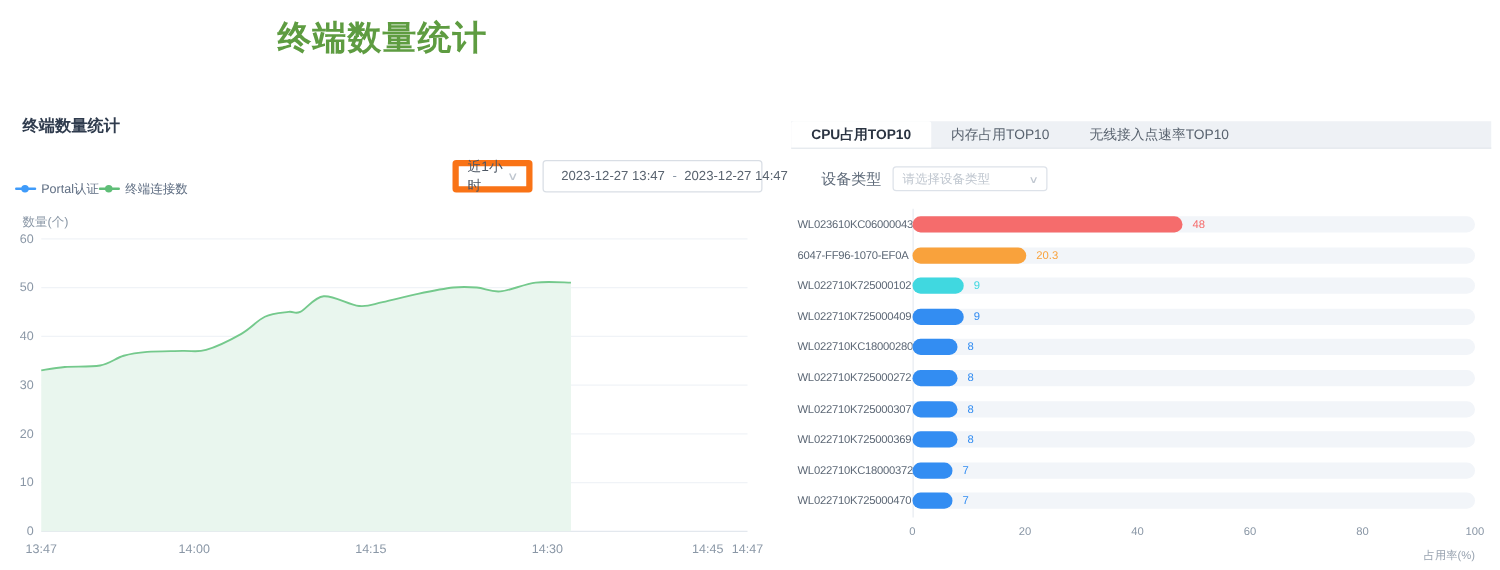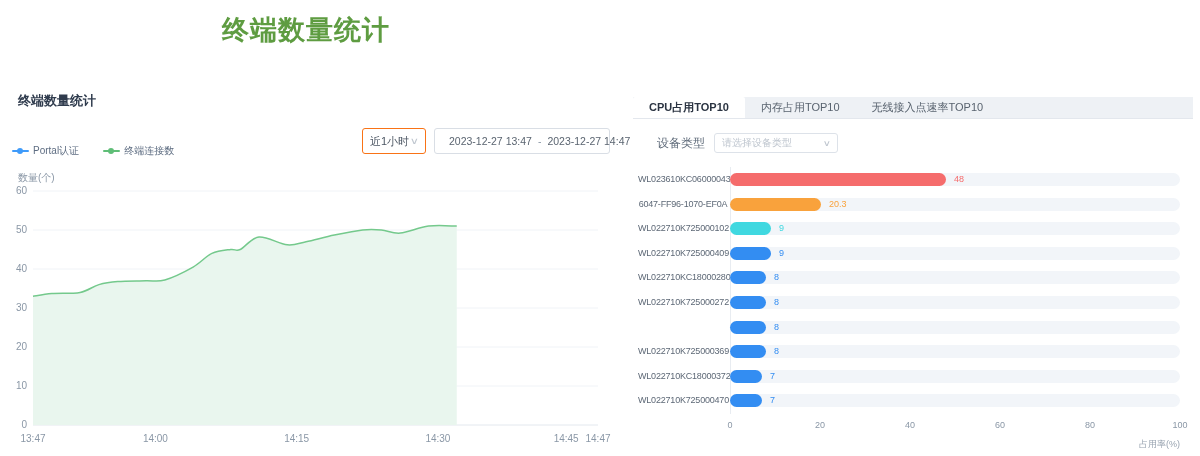--- a/index.html
+++ b/index.html
@@ -12,30 +12,30 @@
 
   .big-title { position:absolute; top:12px; left:0; width:100%; text-align:center;
                font-size:27px; font-weight:bold; letter-spacing:1px; }
 
   .panel-header { position:absolute; top:92px; left:18px; font-size:13px; font-weight:bold;
                   color:#2f3b4d; }
 
   
   .controls { position:absolute; top:128px; right:2px; display:flex; gap:8px; align-items:center; }
   .ctrl-select { display:flex; align-items:center; justify-content:space-between;
-                 width:64px; height:26px; border:1px solid #f97316; border-radius:3px;
+                 width:64px; height:26px; border:5px solid #f97316; border-radius:3px;
                  padding:0 7px; font-size:11px; color:#4c5663; background:#fff; cursor:pointer; }
   .ctrl-select .chev { color:#bfc6cf; font-size:9px; transform:scaleX(1.4); }
   .date-box { display:flex; align-items:center; gap:6px; width:176px; height:26px;
               border:1px solid #d9dee5; border-radius:3px; padding:0 8px;
               font-size:10.5px; color:#5a6470; background:#fff; cursor:pointer; white-space:nowrap; }
   .date-box .sep { color:#8a97a6; }
 
   
-  .legend { position:absolute; top:144px; left:12px; display:flex; gap:24px; align-items:flex-start; }
+  .legend { position:absolute; top:144px; left:12px; display:flex; gap:0; align-items:flex-start; }
   .legend-item { display:flex; align-items:center; gap:4px; font-size:10px; color:#5e6d82; cursor:pointer; }
   .lm { position:relative; width:17px; height:8px; display:inline-block; }
   .lm .ln { position:absolute; left:0; top:3px; width:17px; height:2px; border-radius:1px; }
   .lm .dt { position:absolute; left:5px; top:1px; width:6px; height:6px; border-radius:50%; }
 
   .axis-name-y { position:absolute; top:171px; left:18px; font-size:10px; color:#8a97a6; }
 
   
   .tabs { position:absolute; top:97px; left:0; width:100%; height:22px; background:#eef1f5;
           border-bottom:1px solid #e3e7ed; display:flex; align-items:stretch; }
@@ -48,21 +48,21 @@
   .device-select { display:flex; align-items:center; justify-content:space-between;
                    width:124px; height:20px; border:1px solid #dde2e9; border-radius:3px;
                    padding:0 7px; font-size:10px; color:#bfc6cf; background:#fff; cursor:pointer; }
   .device-select .chev { color:#bfc6cf; font-size:8px; transform:scaleX(1.4); }
 
   
   .bars-wrap { position:absolute; top:167px; left:0; width:560px; height:289px; }
   .bar-axis-line { position:absolute; left:97px; top:0; width:1px; height:247px; background:#e8ecf1; }
   .bar-row { position:absolute; left:0; width:560px; height:25px; }
   .bar-label { position:absolute; left:5px; top:0; width:90px; height:25px; line-height:25px;
-               text-align:center; font-size:9px; letter-spacing:-0.2px; color:#5d6876; }
+               text-align:left; font-size:9px; letter-spacing:-0.2px; color:#5d6876; }
   .bar-track { position:absolute; left:97px; top:6px; width:450px; height:13px;
                border-radius:6.5px; background:#f2f5f9; }
   .bar-fill { position:absolute; left:0; top:0; height:13px; border-radius:6.5px; }
   .bar-val { position:absolute; top:0; height:25px; line-height:25px; font-size:9px; }
   .bar-xticks { position:absolute; top:253px; left:0; width:560px; height:12px; }
   .bar-xticks span { position:absolute; transform:translateX(-50%); font-size:9px; color:#8a97a6; }
   .axis-name-x { position:absolute; top:271px; right:13px; font-size:9px; color:#98a3b0; }
 
   svg text { font-family:"Liberation Sans", sans-serif; }
 </style>
@@ -199,20 +199,21 @@
           <span class="bar-val" style="left:141px;color:#338df2">8</span>
         </div>
         <div class="bar-row" style="top: 123px;">
           <span class="bar-label">WL022710K725000272</span>
           <span class="bar-track">
             <span class="bar-fill" style="width:36px;background:#338df2"></span>
           </span>
           <span class="bar-val" style="left:141px;color:#338df2">8</span>
         </div>
         <div class="bar-row" style="top: 147.6px;">
+          <span class="bar-label">WL022710K725000307</span>
           <span class="bar-track">
             <span class="bar-fill" style="width:36px;background:#338df2"></span>
           </span>
           <span class="bar-val" style="left:141px;color:#338df2">8</span>
         </div>
         <div class="bar-row" style="top: 172.2px;">
           <span class="bar-label">WL022710K725000369</span>
           <span class="bar-track">
             <span class="bar-fill" style="width:36px;background:#338df2"></span>
           </span>

